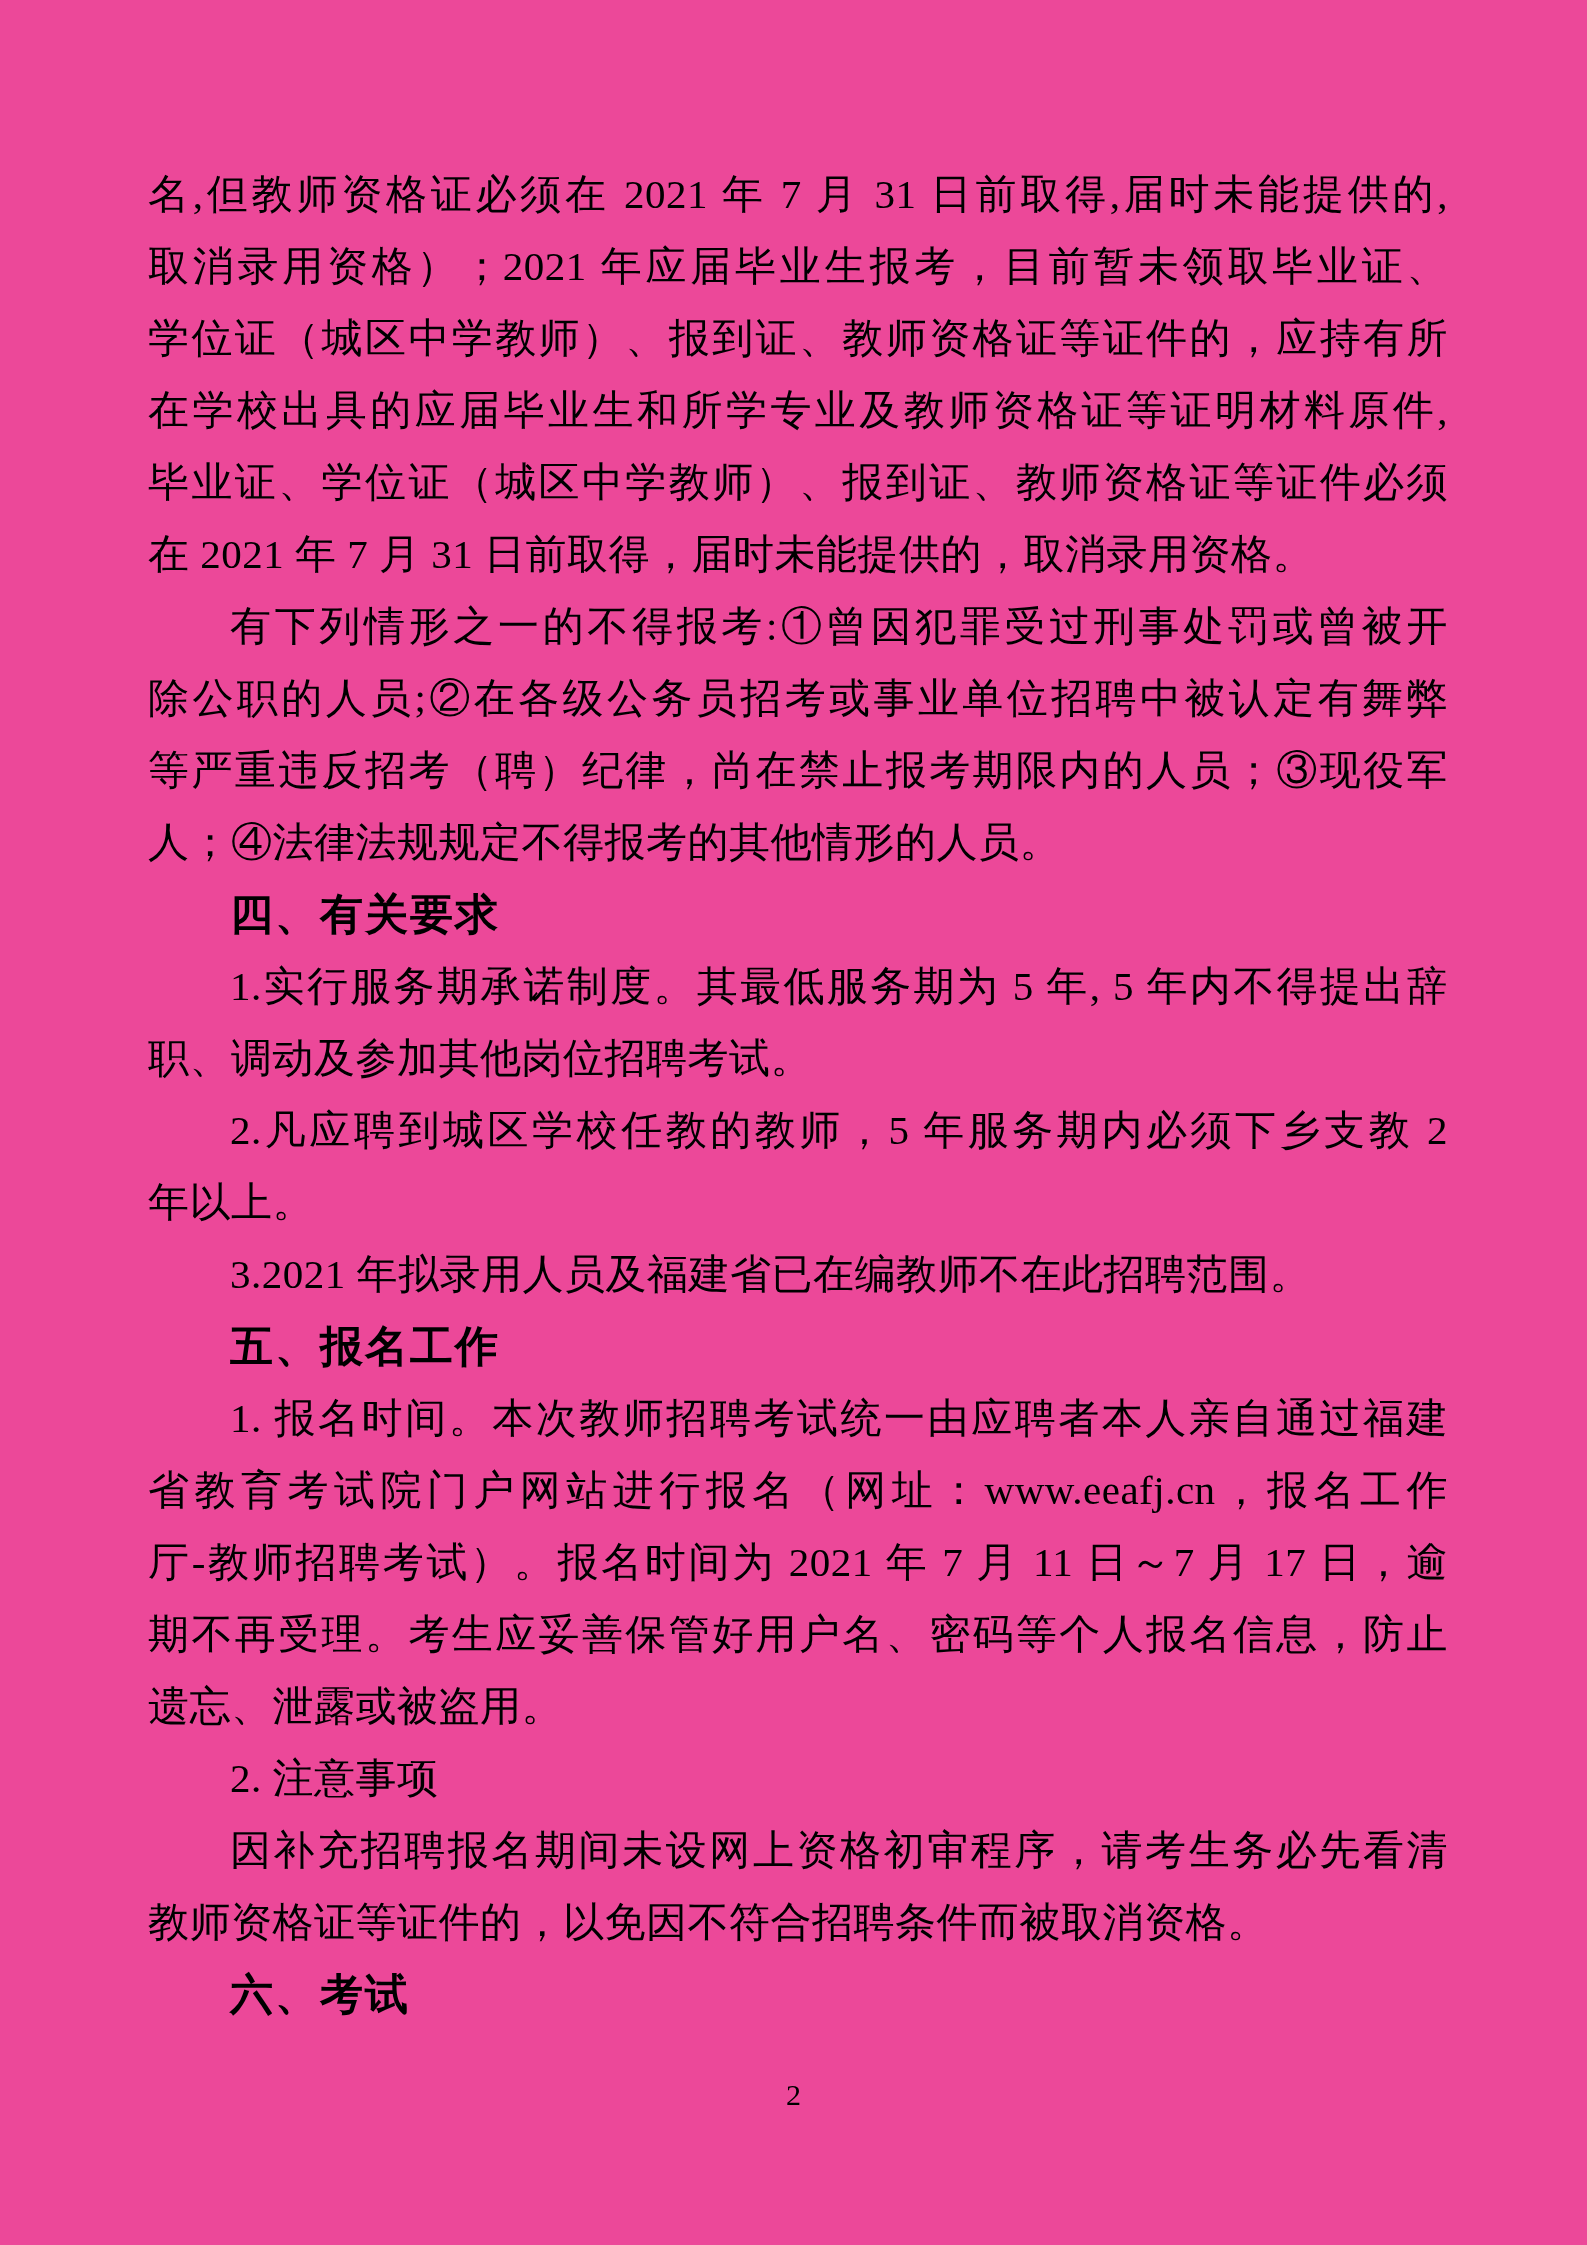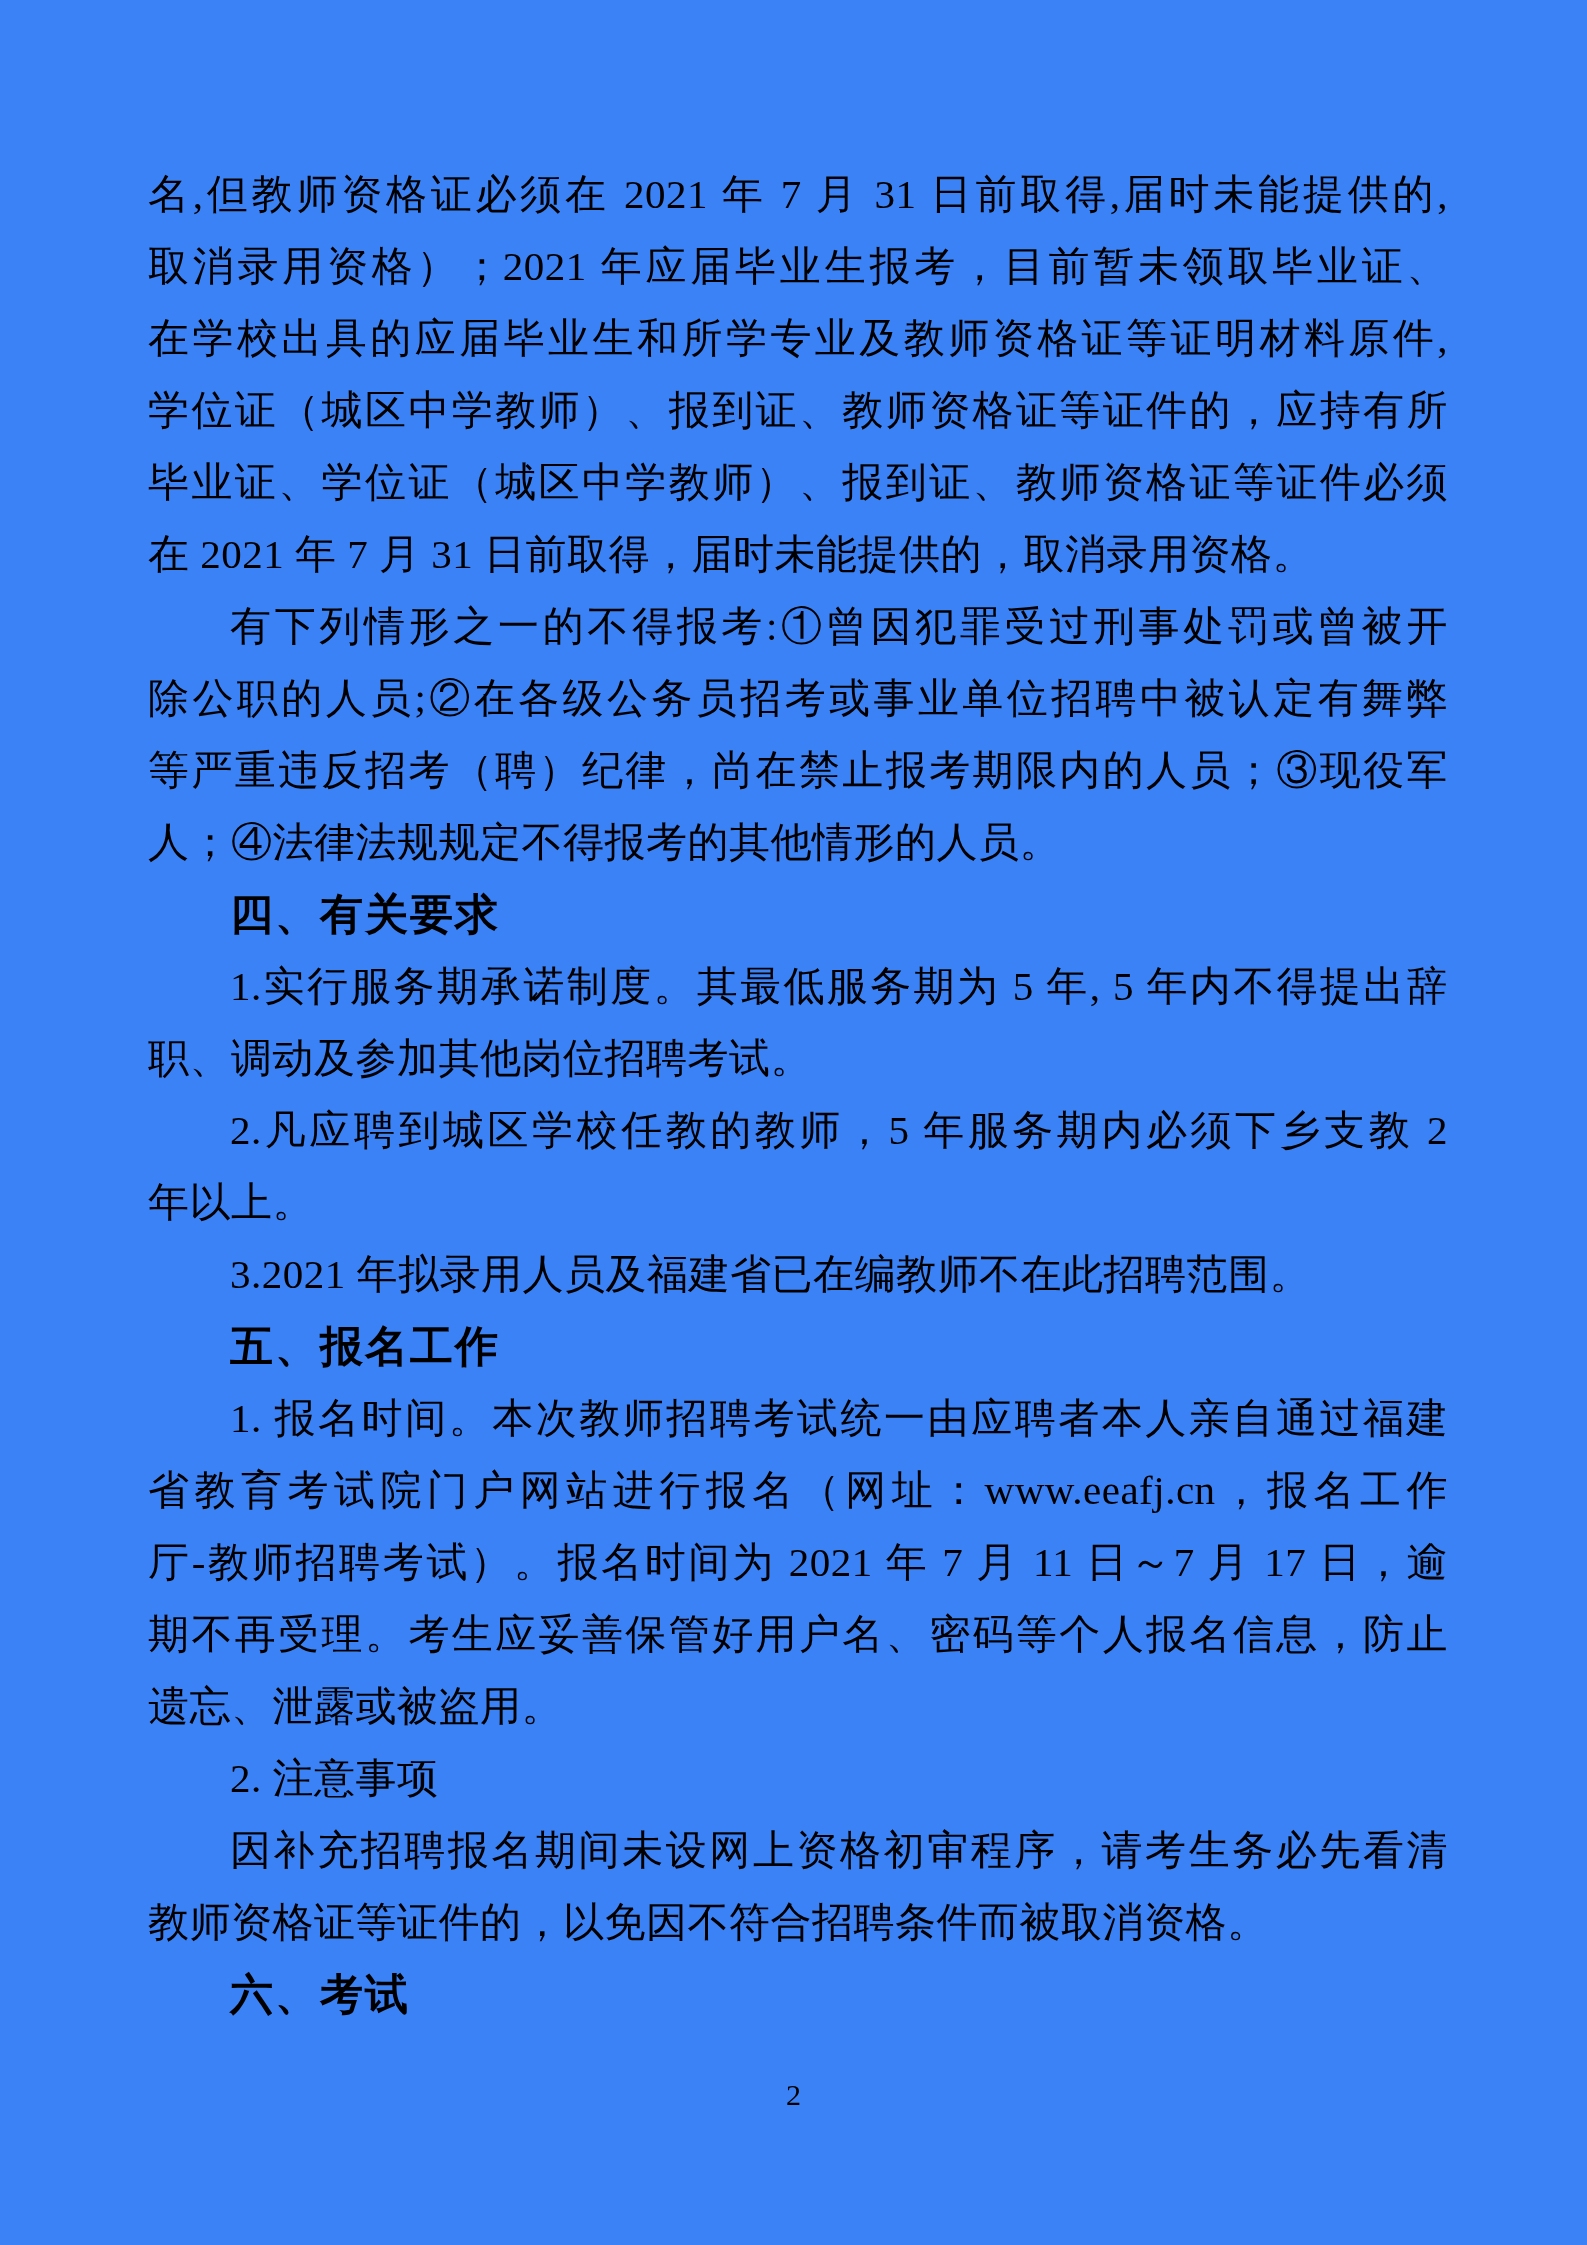--- a/index.html
+++ b/index.html
@@ -4,21 +4,21 @@
 <style>
   html, body {
     margin: 0;
     padding: 0;
     background: #ffffff;
   }
   .page {
     position: relative;
     width: 1587px;
     height: 2245px;
-    background: #3b82f6;
+    background: #ec4899;
     overflow: hidden;
     font-family: "Liberation Serif", "DejaVu Serif", serif;
     color: #000000;
   }
   .doc-body {
     position: absolute;
     left: 148px;
     top: 158px;
     width: 1300px;
   }
@@ -57,22 +57,22 @@
     color: #000000;
   }
 </style>
 </head>
 <body>
 
 <div class="page">
   <div class="doc-body">
       <div class="line just">名,但教师资格证必须在 2021 年 7 月 31 日前取得,届时未能提供的,</div>
       <div class="line just">取消录用资格）；2021 年应届毕业生报考，目前暂未领取毕业证、</div>
+      <div class="line just">学位证（城区中学教师）、报到证、教师资格证等证件的，应持有所</div>
       <div class="line just">在学校出具的应届毕业生和所学专业及教师资格证等证明材料原件,</div>
-      <div class="line just">学位证（城区中学教师）、报到证、教师资格证等证件的，应持有所</div>
       <div class="line just">毕业证、学位证（城区中学教师）、报到证、教师资格证等证件必须</div>
       <div class="line">在 2021 年 7 月 31 日前取得，届时未能提供的，取消录用资格。</div>
       <div class="line just ind">有下列情形之一的不得报考:①曾因犯罪受过刑事处罚或曾被开</div>
       <div class="line just">除公职的人员;②在各级公务员招考或事业单位招聘中被认定有舞弊</div>
       <div class="line just">等严重违反招考（聘）纪律，尚在禁止报考期限内的人员；③现役军</div>
       <div class="line">人；④法律法规规定不得报考的其他情形的人员。</div>
       <div class="line heading ind">四、有关要求</div>
       <div class="line just ind">1.实行服务期承诺制度。其最低服务期为 5 年, 5 年内不得提出辞</div>
       <div class="line">职、调动及参加其他岗位招聘考试。</div>
       <div class="line just ind">2.凡应聘到城区学校任教的教师，5 年服务期内必须下乡支教 2</div>

